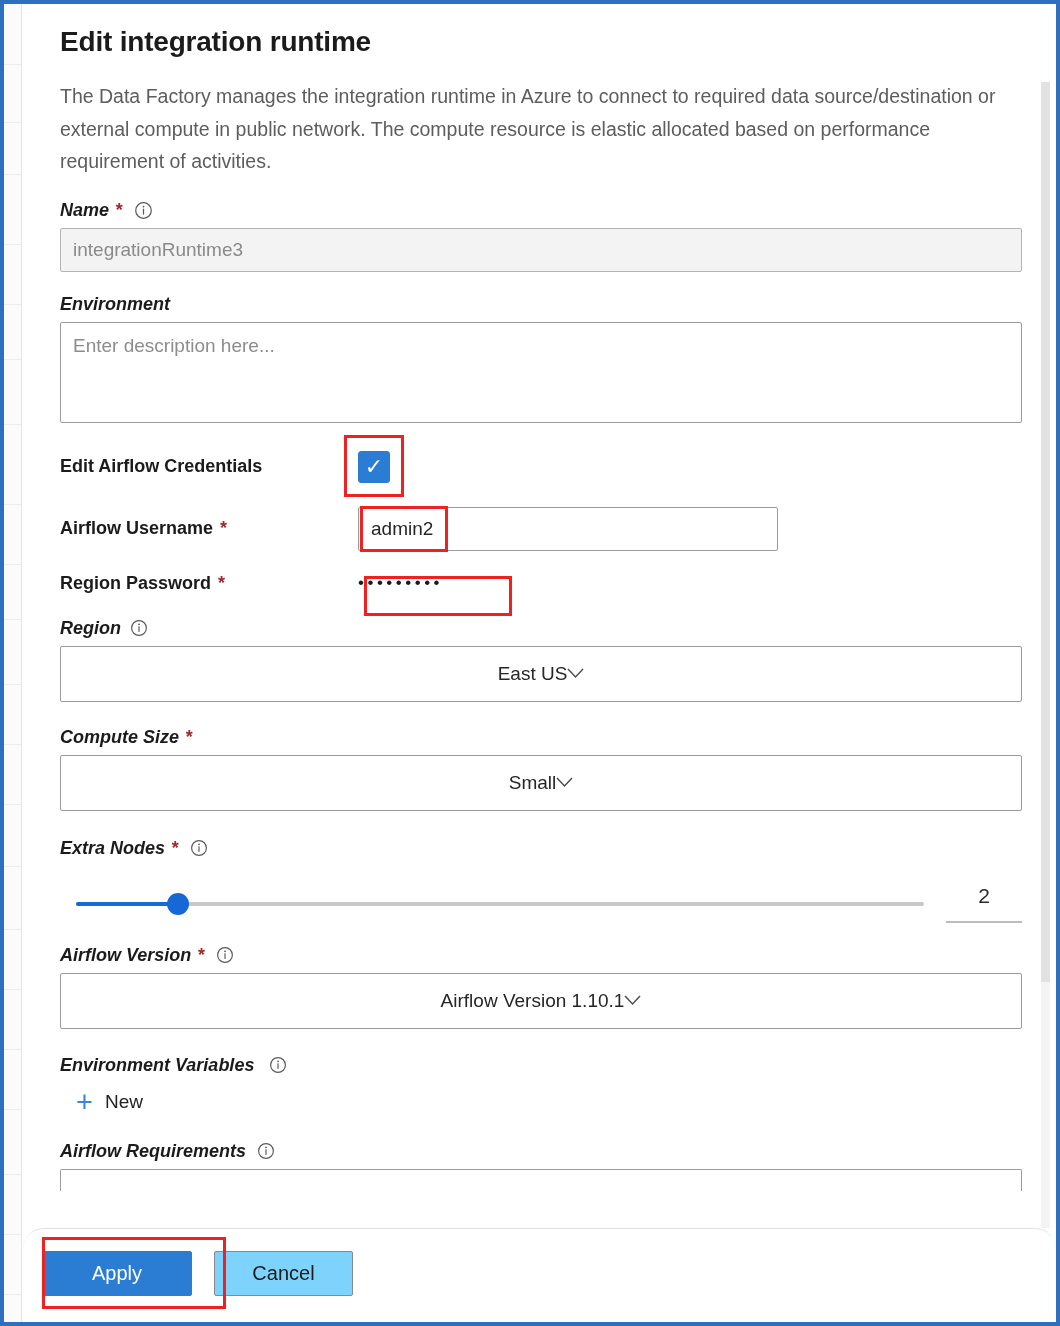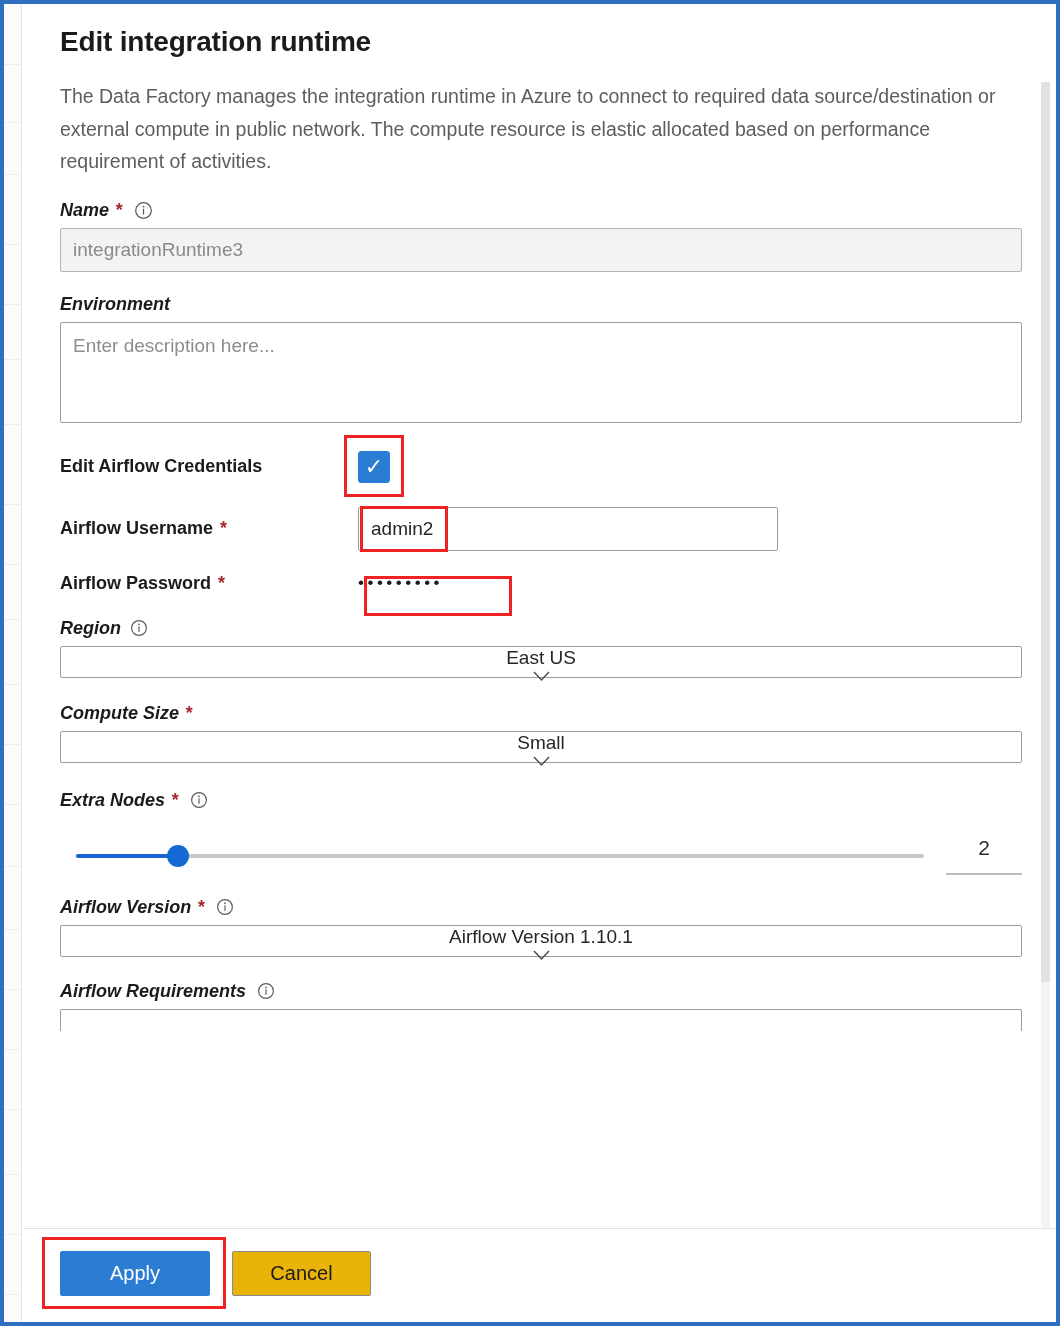--- a/index.html
+++ b/index.html
@@ -147,26 +147,25 @@
   textarea.desc-input {
     height: 101px;
     padding: 10px 12px;
     resize: none;
     line-height: 26px;
   }
   textarea.desc-input::placeholder { color: #8d8d8d; }
   input.text-input::placeholder { color: #8d8d8d; }
 
   .select-box {
-    height: 32px;
+    height: 56px;
     display: flex;
     align-items: center;
     padding: 0 12px;
-    justify-content: flex-start;
-    flex-direction: column;
+    justify-content: center;
   }
   .select-value { font-size: 19px; color: #262626; }
   .chev {
     color: #4a4a4a;
     font-size: 15px;
     line-height: 1;
   }
 
   
   .cred-row {
@@ -288,23 +287,24 @@
   }
   .new-text {
     font-size: 19px;
     color: #222222;
   }
 
   
   .footer {
     flex: 0 0 auto;
     border-top: 1px solid #e2e2e2;
-    padding: 22px 0 26px 37px;
+    padding: 22px 0 26px 19px;
     position: relative;
     background: #ffffff;
+    border-radius: 21px;
   }
   .btn-row { display: flex; gap: 22px; align-items: center; }
   .btn {
     font-family: "Liberation Sans", "DejaVu Sans", sans-serif;
     font-size: 20px;
     border-radius: 2px;
     cursor: pointer;
     height: 45px;
     display: flex;
     align-items: center;
@@ -312,21 +312,21 @@
     box-sizing: border-box;
   }
   .btn-primary {
     width: 150px;
     background: #2b7cd3;
     color: #ffffff;
     border: 1px solid #2b7cd3;
   }
   .btn-secondary {
     width: 139px;
-    background: #eab308;
+    background: #7dd3fc;
     color: #1b1b1b;
     border: 1px solid #8a8a8a;
   }
 
   .clip-input {
     width: 100%;
     height: 22px;
     border: 1px solid #9c9c9c;
     border-bottom: none;
     box-sizing: border-box;
@@ -413,21 +413,21 @@
           <span class="req-star" style="margin-left:7px">*</span>
         </div>
         <div class="cred-control">
           <input class="text-input" type="text" value="admin2" style="">
           <div class="annot" style="left:2px; top:-1px; width:88px; height:46px;"></div>
         </div>
       </div>
 
       <div class="cred-row" style="margin-top:22px;">
         <div class="cred-label">
-          <span>Airflow Password</span>
+          <span>Region Password</span>
           <span class="req-star" style="margin-left:7px">*</span>
         </div>
         <div class="cred-control">
           <div class="text-input" style="display:flex;align-items:center;">
             <span class="pwd-dots">•••••••••</span>
           </div>
           <div class="annot" style="left:6px; top:3px; width:148px; height:40px;"></div>
         </div>
       </div>
 
@@ -504,20 +504,36 @@
         <div class="select-box">
           <span class="select-value">Airflow Version 1.10.1</span>
           <span class="chev">
             <svg width="17" height="11" viewBox="0 0 17 11">
                 <path d="M1 1 L8.5 9 L16 1" fill="none" stroke="#4a4a4a" stroke-width="1.4"></path>
               </svg>
           </span>
         </div>
       </div>
 
+      <div class="field-block" style="margin-top:26px;">
+        <div class="field-label">
+          <span>Environment Variables</span>
+          <span class="info-icon" style="margin-left:10px">
+            <svg width="18" height="18" viewBox="0 0 20 20">
+                <circle cx="10" cy="10" r="8.2" fill="none" stroke="#5a5a5a" stroke-width="1.3"></circle>
+                <circle cx="10" cy="5.9" r="1" fill="#5a5a5a"></circle>
+                <rect x="9.35" y="8.1" width="1.3" height="6.2" fill="#5a5a5a"></rect>
+              </svg>
+          </span>
+        </div>
+        <div class="new-link">
+          <span class="plus-glyph">+</span>
+          <span class="new-text">New</span>
+        </div>
+      </div>
 
       <div class="field-block" style="margin-top:24px;">
         <div class="field-label">
           <span>Airflow Requirements</span>
           <span class="info-icon" style="margin-left:6px">
             <svg width="18" height="18" viewBox="0 0 20 20">
                 <circle cx="10" cy="10" r="8.2" fill="none" stroke="#5a5a5a" stroke-width="1.3"></circle>
                 <circle cx="10" cy="5.9" r="1" fill="#5a5a5a"></circle>
                 <rect x="9.35" y="8.1" width="1.3" height="6.2" fill="#5a5a5a"></rect>
               </svg>

